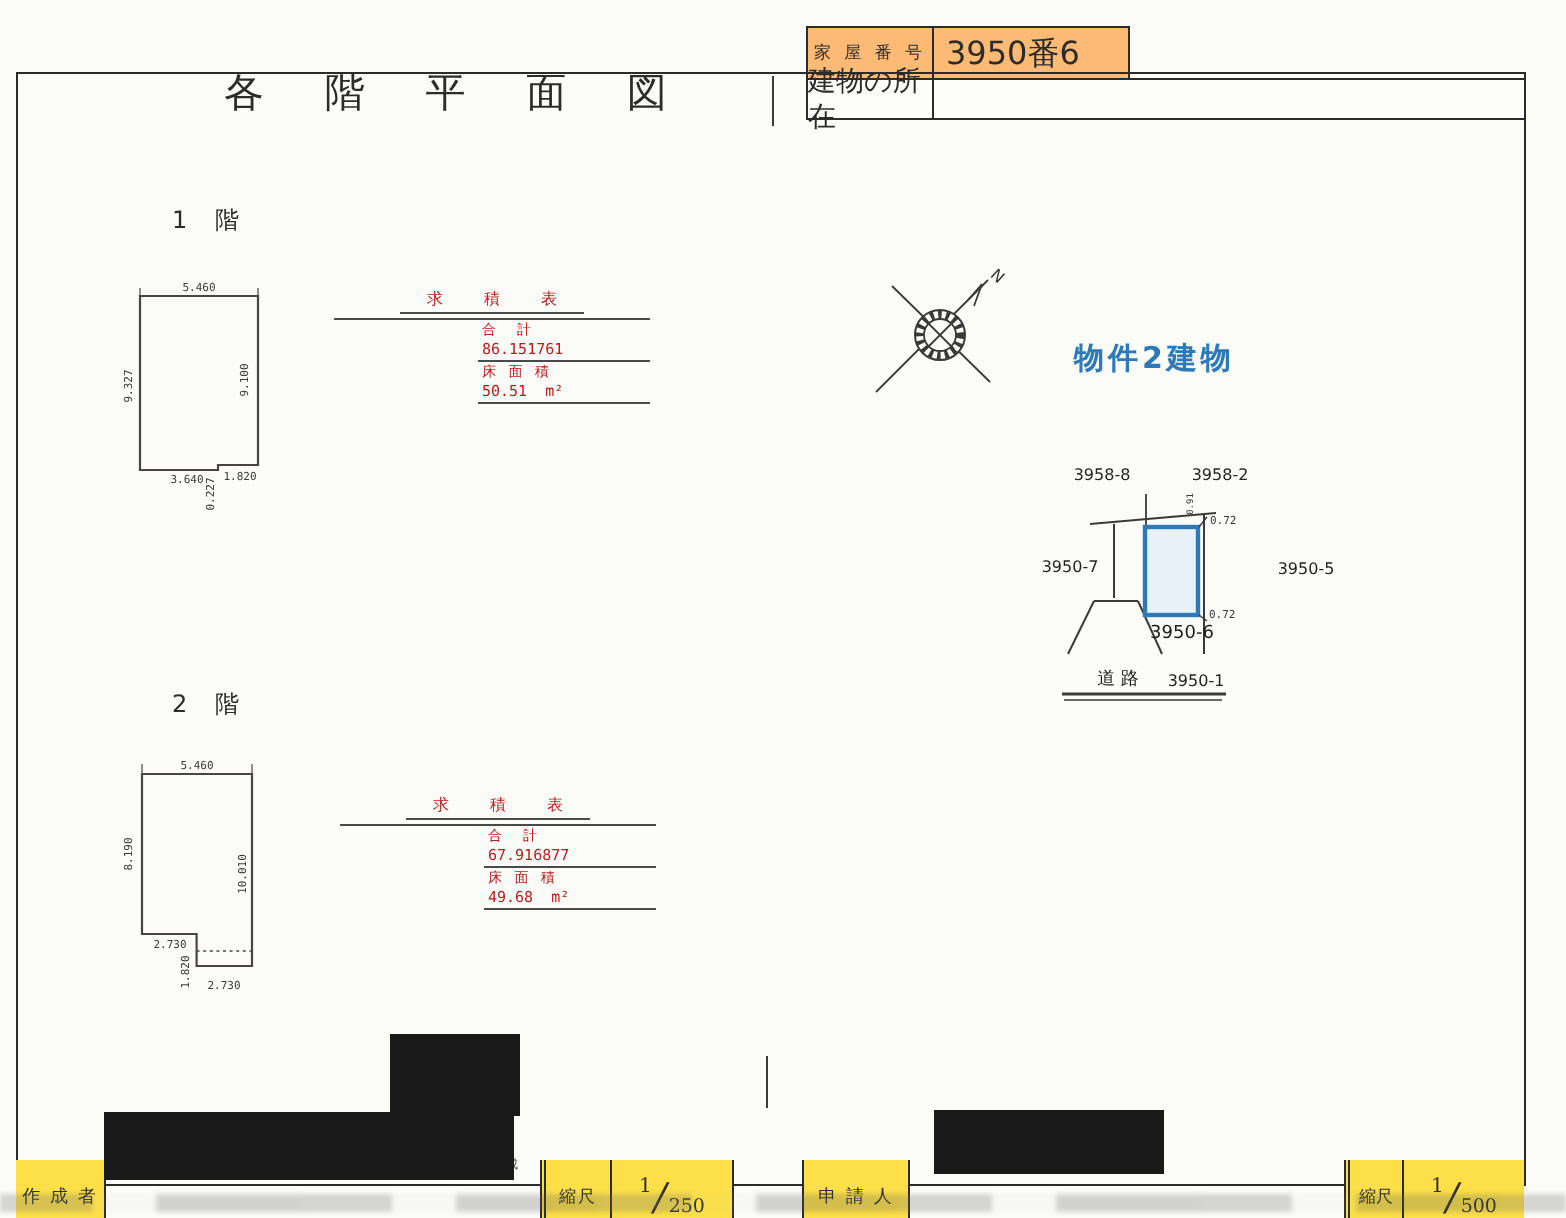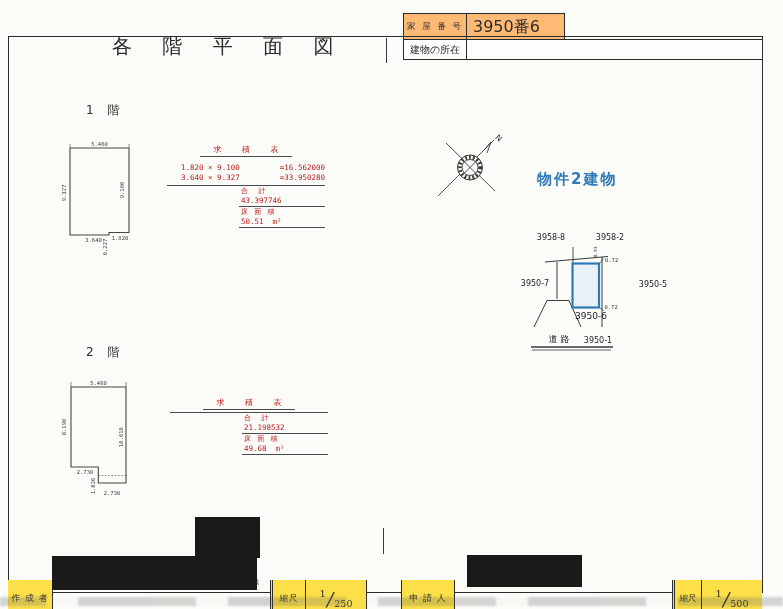--- a/index.html
+++ b/index.html
@@ -9,21 +9,21 @@
 
   
   .title-left{left:112px;top:10px;font-size:20px;letter-spacing:12px;font-family:"DejaVu Serif",serif;white-space:nowrap;margin-top:23px;}
   .title-right{left:578px;top:15px;font-size:17px;letter-spacing:16px;font-family:"DejaVu Serif",serif;white-space:nowrap;}
 
   
   .house-box{left:403px;top:13px;width:160px;height:26px;border:1.6px solid #2b2b2b;display:flex;background:#fdba74;}
   .hb-label{width:62px;border-right:1.4px solid #2b2b2b;font-size:8.5px;display:flex;align-items:center;justify-content:center;letter-spacing:2px;}
   .hb-value{flex:1;font-size:16px;display:flex;align-items:center;padding-left:6px;}
   .loc-box{left:403px;top:39px;width:360px;height:21px;border:1.6px solid #2b2b2b;display:flex;background:#fdfdfb;box-sizing:border-box;}
-  .loc-label{width:62px;border-right:1.4px solid #2b2b2b;font-size:10px;display:flex;align-items:center;justify-content:center;}
+  .loc-label{width:62px;border-right:1.4px solid #2b2b2b;font-size:14px;display:flex;align-items:center;justify-content:center;}
   .loc-value{flex:1;font-size:11px;display:flex;align-items:center;padding-left:6px;white-space:nowrap;}
 
   
   .frame{left:8px;top:36px;width:753px;height:555px;border:1.8px solid #2b2b2b;}
   .tick{border-left:1px solid #3a3a3a;width:0;}
   .tick-top{left:386px;top:38px;height:25px;}
   .tick-bottom{left:383px;top:528px;height:26px;}
 
   .floor-label{font-size:12px;letter-spacing:5px;white-space:nowrap;}
   .f1{left:86px;top:102px;}
@@ -160,47 +160,37 @@
       <text class="lot" x="535" y="286" text-anchor="middle">3950-7</text>
       <text class="lot" x="653" y="287" text-anchor="middle">3950-5</text>
       <text class="lot-lg" x="591" y="319" text-anchor="middle">3950-6</text>
       <text class="lot-lg" x="559" y="342" text-anchor="middle">道  路</text>
       <text class="lot" x="598" y="343" text-anchor="middle">3950-1</text>
     </g>
   </svg>
 
   <div class="abs qtable t1">
     <div class="qt-head">求 積 表</div>
-    <div class="qt-rows">
-      <div class="qt-row">
-        <span>1.820 × 9.100</span>
-        <span>=16.562000</span>
-      </div>
-      <div class="qt-row">
-        <span>3.640 × 9.327</span>
-        <span>=33.950280</span>
-      </div>
-    </div>
     <div class="qt-rule"></div>
     <div class="qt-sub">
       <span class="lbl">合  計</span>
-      <span>43.397746</span>
+      <span>86.151761</span>
     </div>
     <div class="qt-sub">
       <span class="lbl">床 面 積</span>
       <span class="qt-area-val">50.51  m²</span>
     </div>
   </div>
 
   <div class="abs qtable t2">
     <div class="qt-head">求 積 表</div>
     <div class="qt-rule"></div>
     <div class="qt-sub">
       <span class="lbl">合  計</span>
-      <span>21.198532</span>
+      <span>67.916877</span>
     </div>
     <div class="qt-sub">
       <span class="lbl">床 面 積</span>
       <span class="qt-area-val">49.68  m²</span>
     </div>
   </div>
 
   <div class="abs footer-cell fc-creator">作 成 者</div>
   <div class="abs footer-cell fc-scale1">縮尺</div>
   <div class="abs footer-cell fc-frac1">

